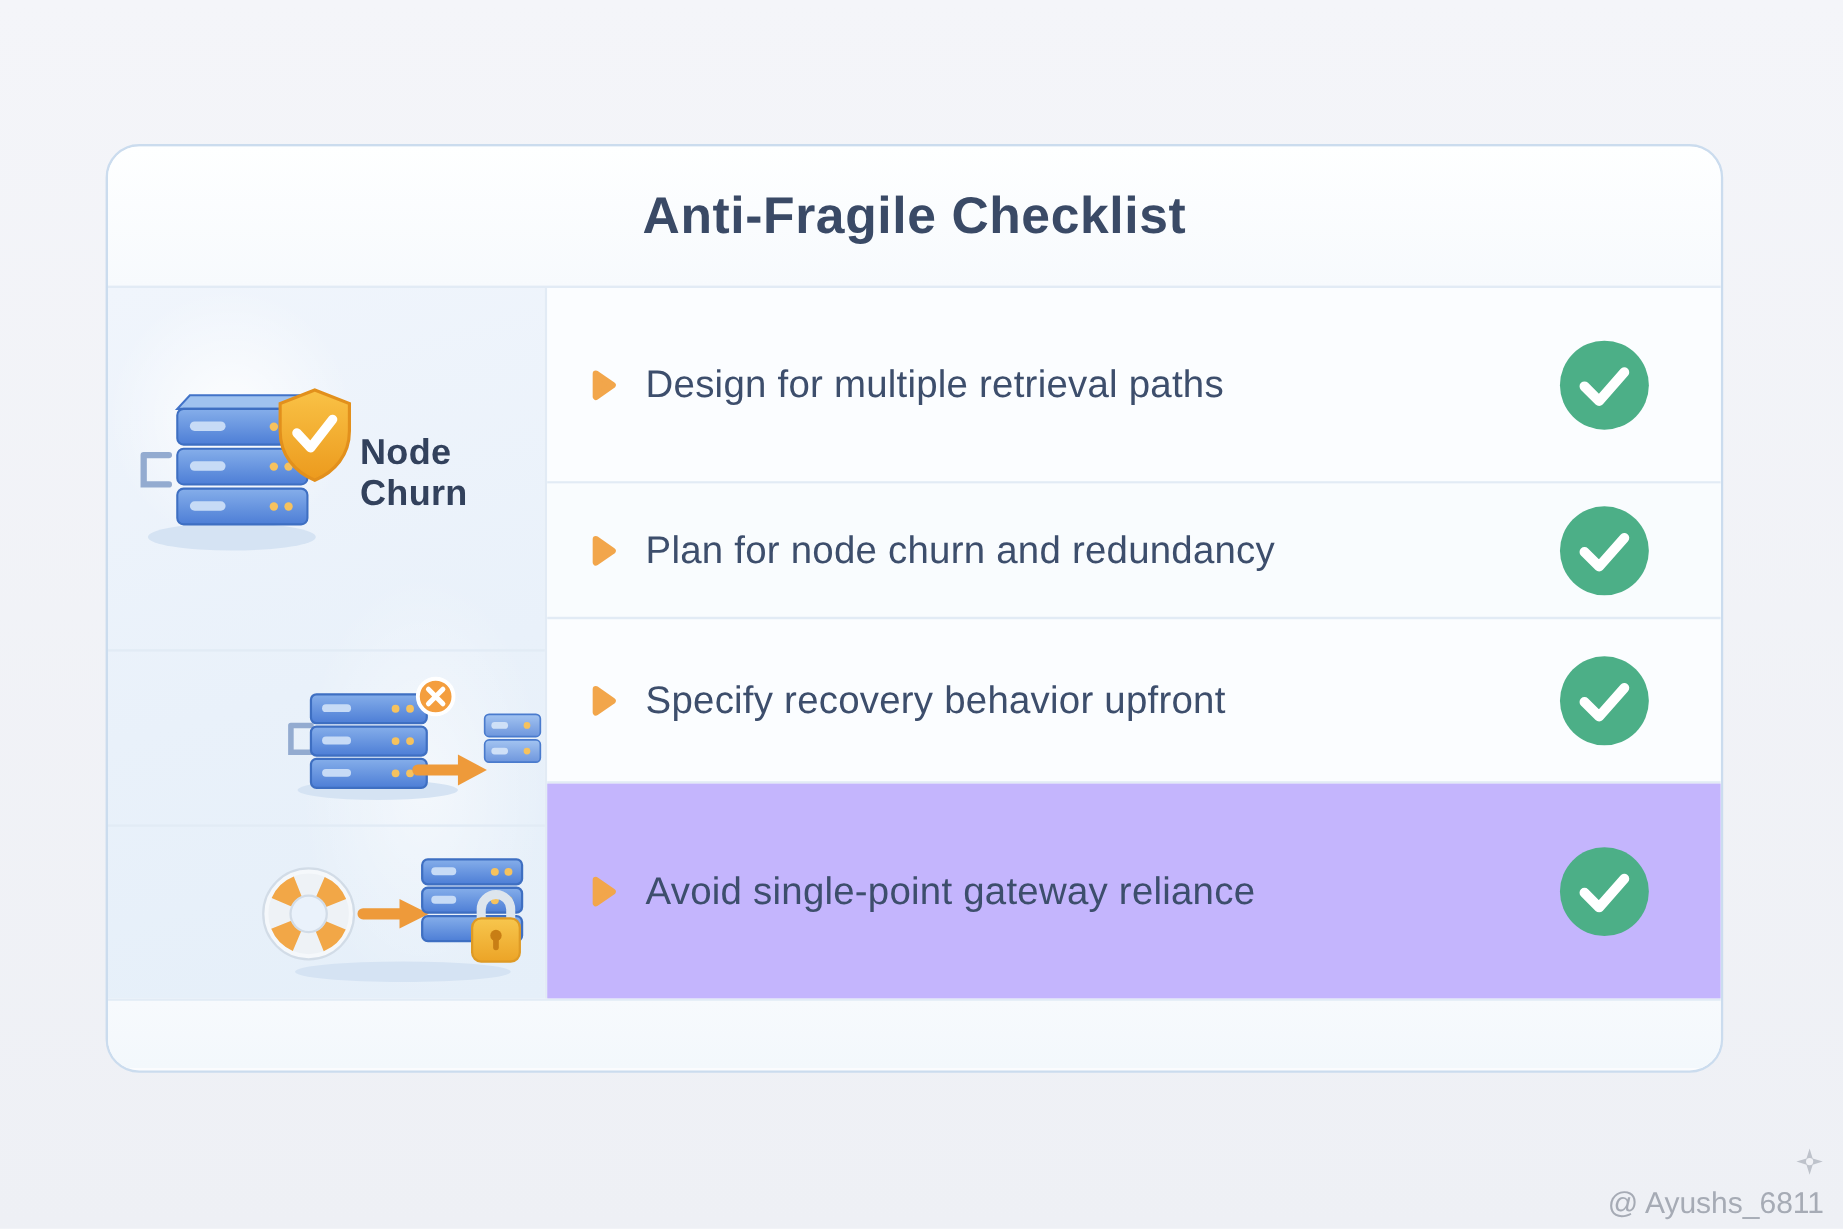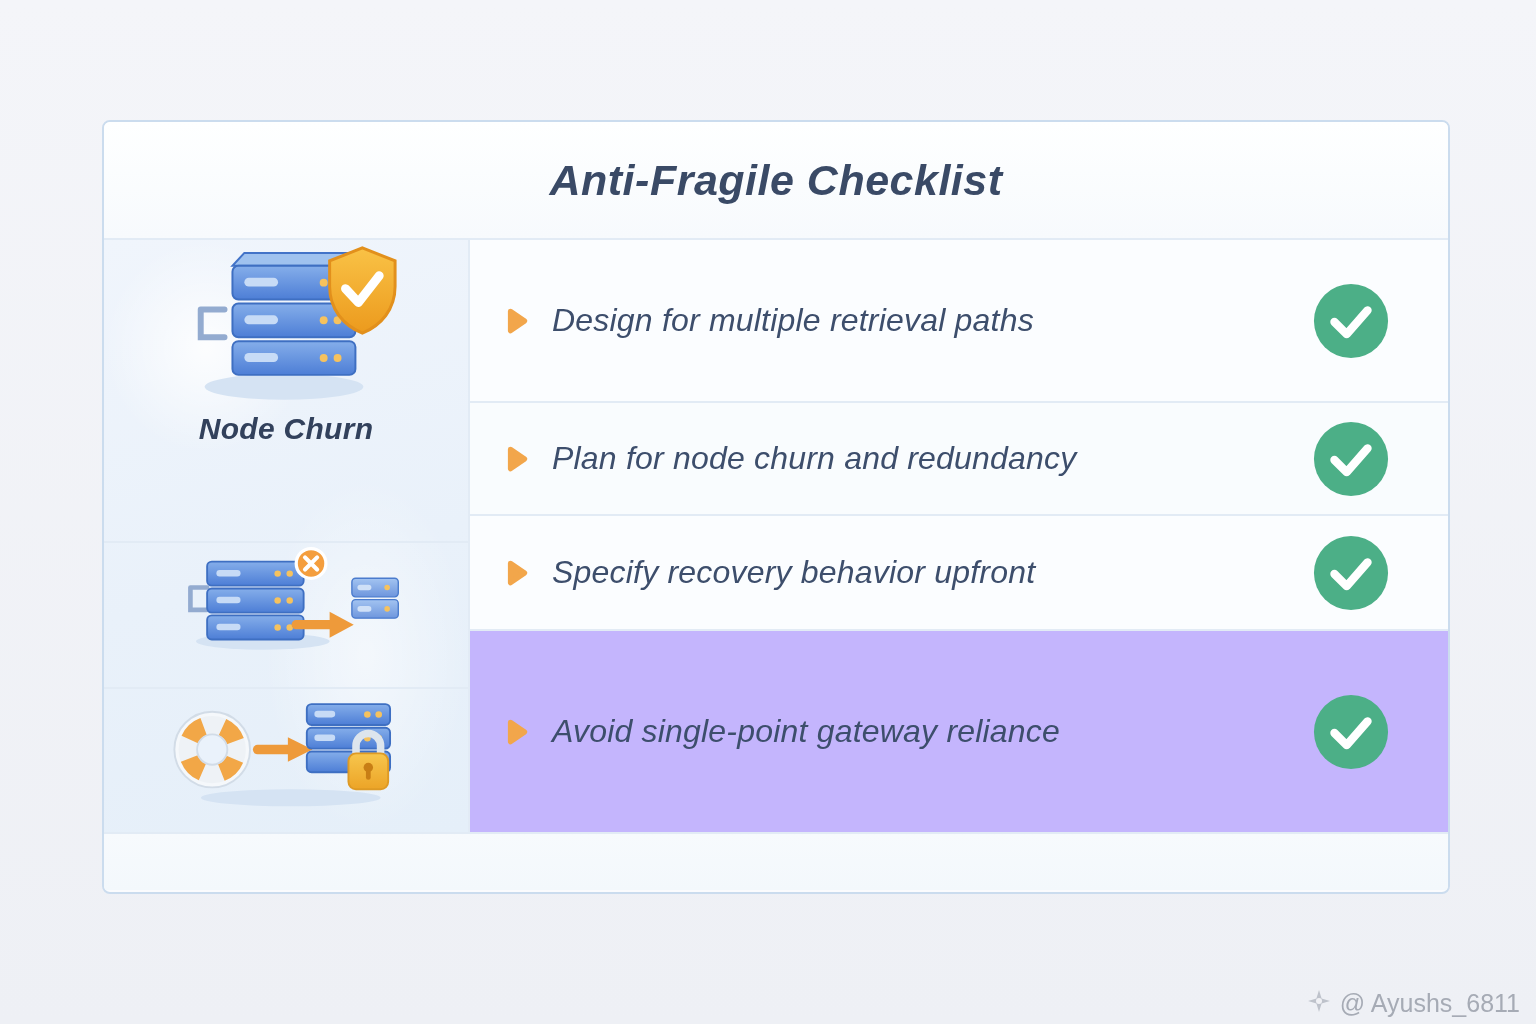--- a/index.html
+++ b/index.html
@@ -12,26 +12,25 @@
     --watermark-gray:#A6ABB5;
   }
   *{box-sizing:border-box;margin:0;padding:0;}
   html,body{width:1536px;height:1024px;overflow:hidden;}
   body{
     position:relative;
     background:linear-gradient(180deg,#f4f5f9 0%,#eef0f5 100%);
     font-family:"Liberation Sans","DejaVu Sans",sans-serif;
   }
   .card{
-    position:absolute;left:102px;top:120px;width:1348px;height:774px;
+    position:absolute;left:88px;top:120px;width:1348px;height:774px;
     background:#fbfcfe;
     border:2px solid var(--card-border,#CBDCEE);
-    border-radius:8px;
+    border-radius:28px;
     overflow:hidden;
-    font-style:italic;
   }
   .card-header{
     height:118px;
     display:flex;align-items:center;justify-content:center;
     border-bottom:2px solid var(--divider,#E2EBF5);
     background:linear-gradient(180deg,#feffff 0%,#f7fafd 100%);
   }
   .page-title{
     font-size:43px;font-weight:700;letter-spacing:.5px;
     color:var(--title-navy,#3A4A66);
@@ -40,21 +39,21 @@
   .left-col{
     width:366px;flex:0 0 366px;
     border-right:2px solid var(--divider,#E2EBF5);
     background:
       radial-gradient(closest-side at 28% 18%, rgba(255,255,255,.85), rgba(255,255,255,0)),
       radial-gradient(closest-side at 72% 70%, rgba(255,255,255,.5), rgba(255,255,255,0)),
       linear-gradient(165deg,#f0f5fc 0%,#e9f1fa 55%,#e5eff9 100%);
     display:flex;flex-direction:column;
   }
   .left-cell{
-    display:flex;flex-direction:column;align-items:center;justify-content:flex-start;
+    display:flex;flex-direction:row;align-items:center;justify-content:flex-end;
   }
   .left-cell.cell-1{height:303px;border-bottom:2px solid var(--divider,#E2EBF5);}
   .left-cell.cell-2{height:146px;border-bottom:2px solid var(--divider,#E2EBF5);}
   .left-cell.cell-3{flex:1;}
   .left-label{
     margin-top:8px;
     font-size:30px;font-weight:700;letter-spacing:.3px;
     color:#32415C;
   }
   .illus{display:block;}
@@ -62,21 +61,21 @@
   .illus-2{width:232px;height:auto;}
   .illus-3{width:246px;height:auto;}
   .right-col{flex:1;display:flex;flex-direction:column;background:#fbfdff;}
   .check-row{
     display:flex;align-items:center;
     padding:0 58px 0 34px;
     border-bottom:2px solid var(--divider,#E2EBF5);
   }
   .check-row.row-1{height:163px;}
   .check-row.row-2{height:113px;background:#f9fcfe;}
-  .check-row.row-3{height:115px;}
+  .check-row.row-3{height:137px;}
   .check-row.row-4{flex:1;border-bottom:none;background:#c4b5fd;}
   .bullet{width:26px;height:30px;flex:0 0 26px;margin-right:22px;display:flex;align-items:center;}
   .bullet svg{width:26px;height:30px;}
   .bullet-shape{
     fill:var(--bullet-orange,#F2A64B);
     stroke:var(--bullet-orange,#F2A64B);
     stroke-width:5;stroke-linejoin:round;
   }
   .row-label{
     flex:1;
@@ -87,23 +86,23 @@
   .check-circle svg{width:78px;height:78px;display:block;}
   .cc-bg{fill:var(--check-green,#4CAF87);}
   .cc-tick{fill:none;stroke:#ffffff;stroke-width:8.5;stroke-linecap:round;stroke-linejoin:round;}
   .card-footer{
     height:58px;
     border-top:2px solid var(--divider,#E2EBF5);
     background:linear-gradient(180deg,#f7fafd 0%,#f3f8fc 100%);
   }
   .watermark{
     position:absolute;right:16px;bottom:6px;
-    display:flex;align-items:flex-start;gap:9px;
+    display:flex;align-items:flex-end;gap:9px;
     color:var(--watermark-gray,#A6ABB5);
-    font-size:25px;font-weight:500;
+    font-size:25px;font-weight:500;flex-direction:column;
   }
   .wm-icon{width:24px;height:24px;opacity:.85;}
 </style>
 </head>
 <body>
 
 <svg width="0" height="0" style="position:absolute" aria-hidden="true">
   <defs>
     <linearGradient id="gradBlue" x1="0" y1="0" x2="0" y2="1">
       <stop offset="0" stop-color="#85aeea"></stop>

